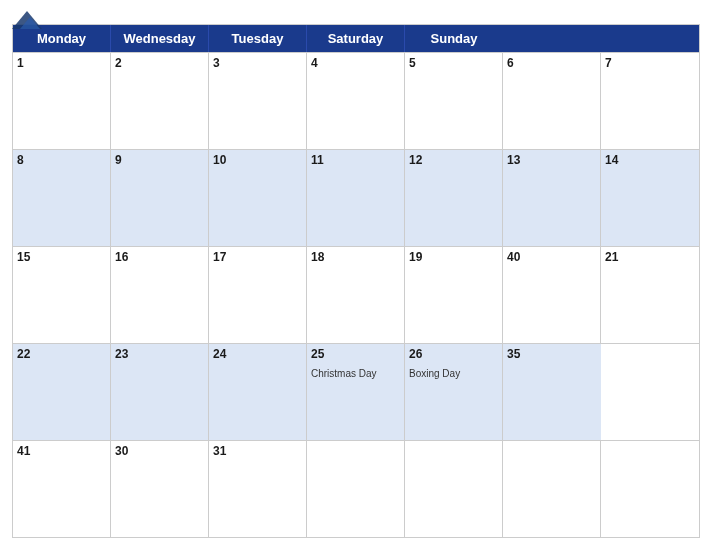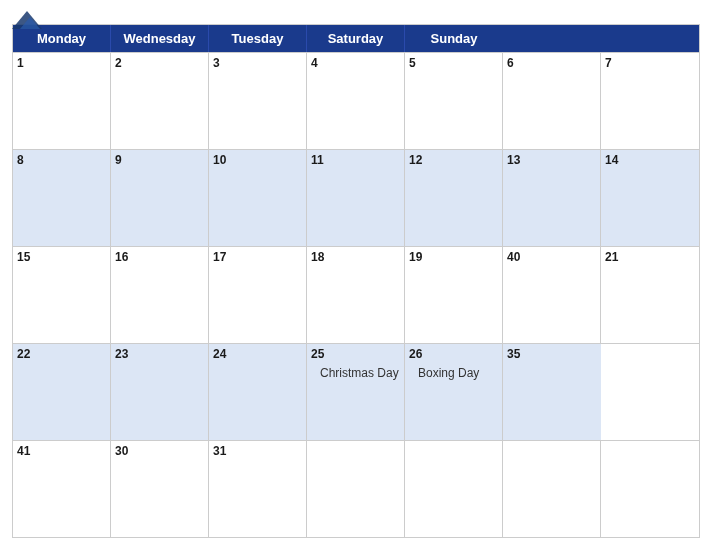--- a/index.html
+++ b/index.html
@@ -113,24 +113,23 @@
       display: block;
       margin-bottom: 2px;
     }
     .week-row:nth-child(odd) .day-cell {
       background-color: #ffffff;
     }
     .week-row:nth-child(even) .day-cell {
       background-color: #dce6f5;
     }
     .event-text {
-      font-size: 12px;
+      font-size: 10px;
       color: #333;
       line-height: 1.3;
-      margin-left: 9px;
     }
     .empty-cell {
       background-color: #dce6f5;
     }
   </style>
 </head>
 <body>
 
 <div class="calendar-container">
   <div class="header">

